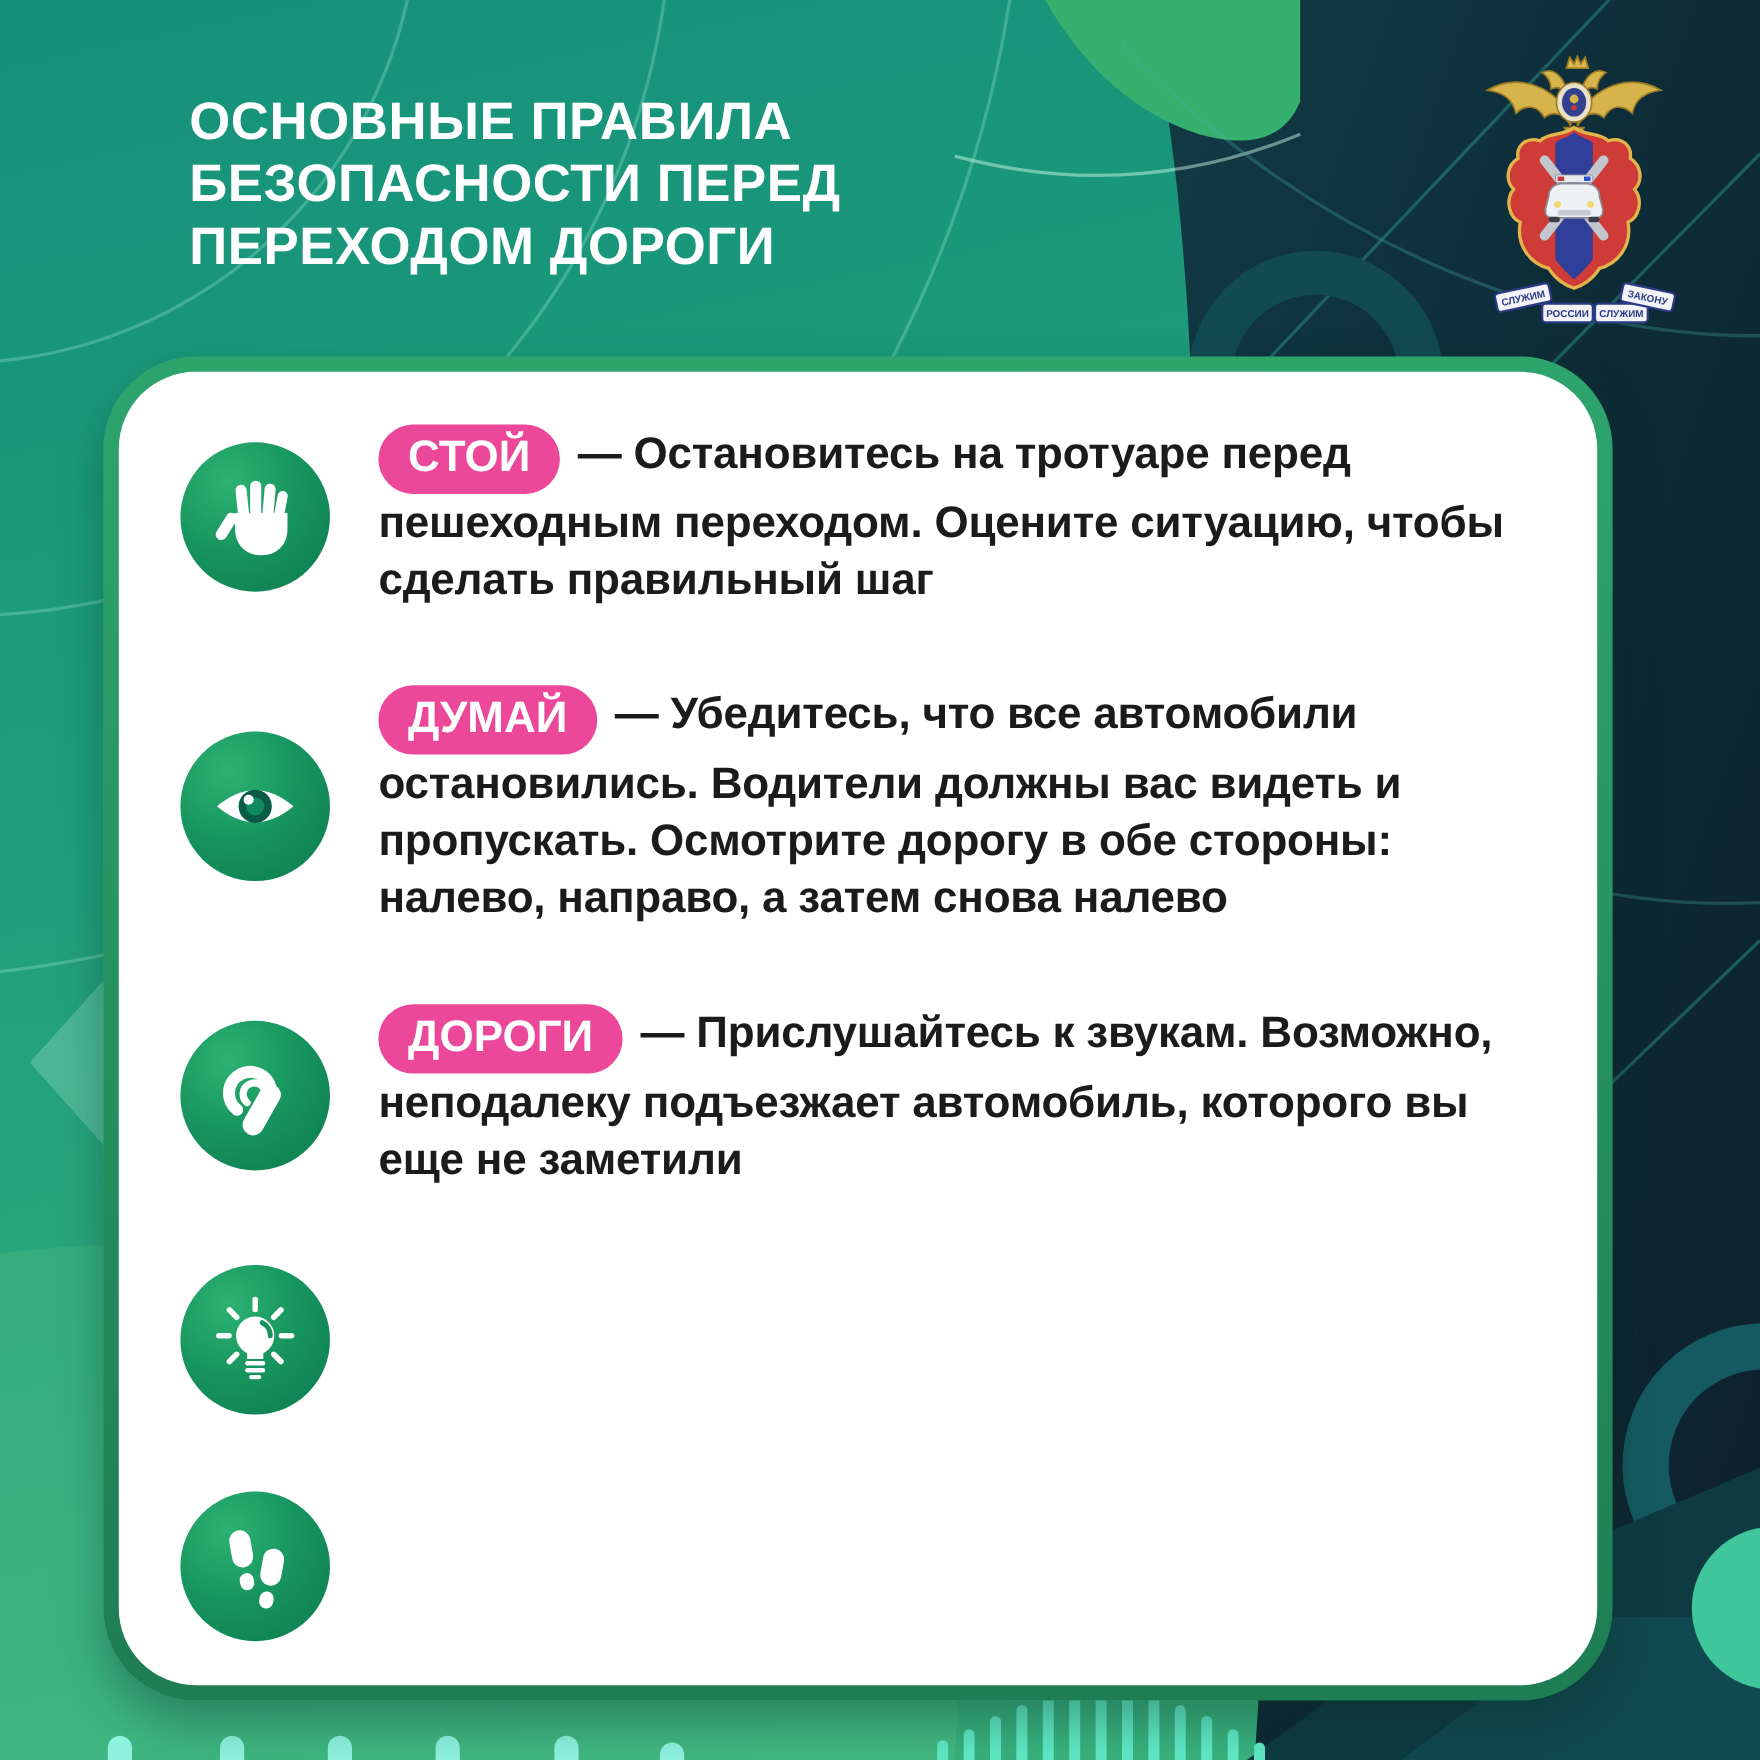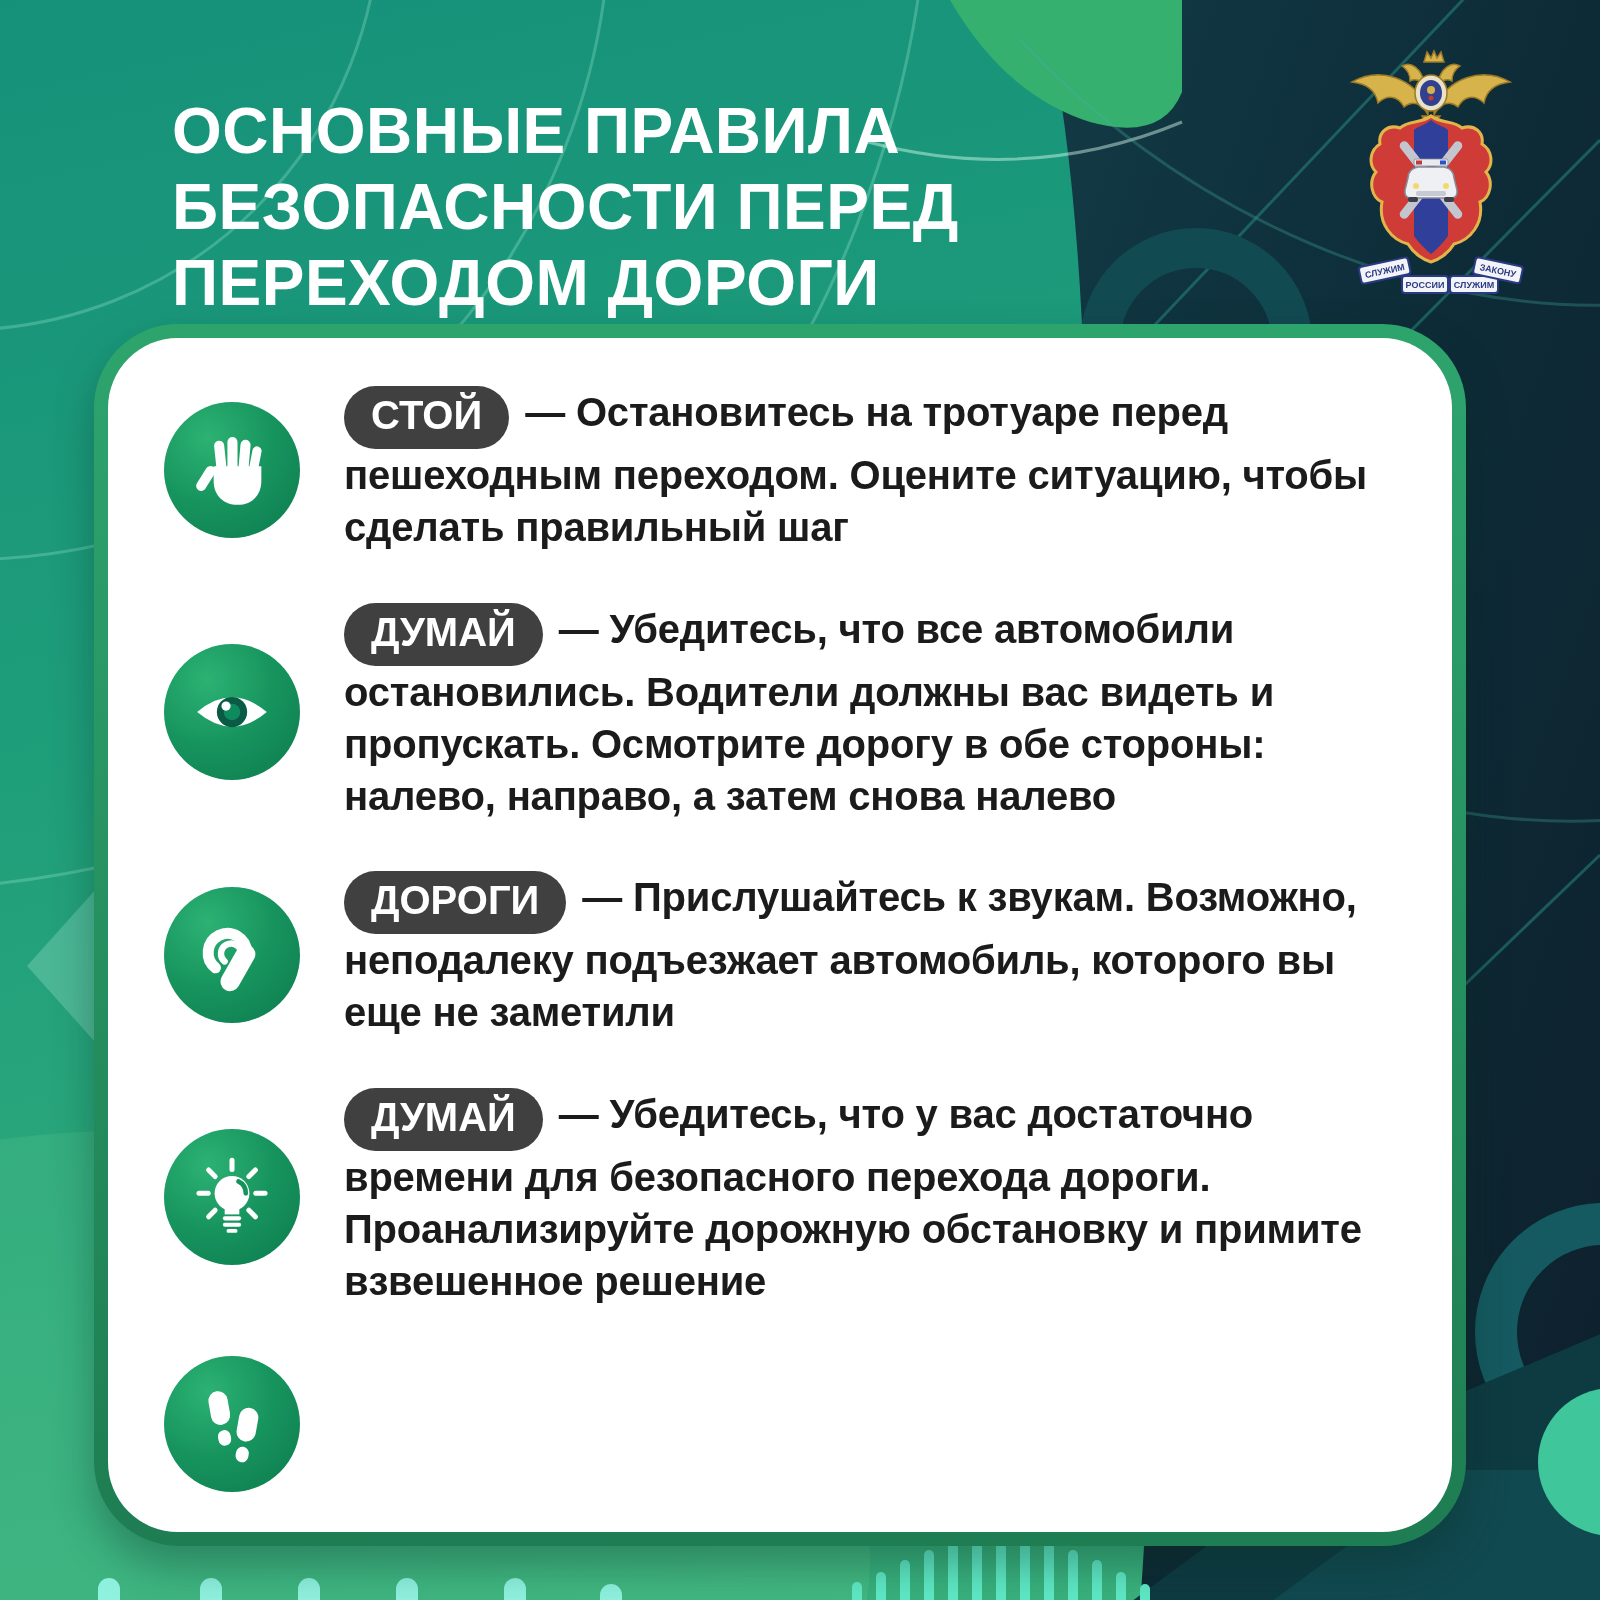--- a/index.html
+++ b/index.html
@@ -1,35 +1,35 @@
 <!DOCTYPE html>
 <html><head>
 <meta charset="utf-8">
 <style>
   html,body{margin:0;padding:0;}
   body{width:1600px;height:1600px;overflow:hidden;font-family:"Liberation Sans","DejaVu Sans",sans-serif;}
   .poster{position:relative;width:1600px;height:1600px;overflow:hidden;
     background:linear-gradient(168deg,#15917a 0%,#1f9e7a 40%,#2faa7c 72%,#3cb37e 100%);}
   .bg-svg{position:absolute;inset:0;z-index:0;}
   .title{position:absolute;left:172px;top:50px;width:830px;z-index:2;color:#ffffff;
-    font-size:64px;font-weight:700;line-height:1.19;text-transform:uppercase;letter-spacing:.5px;}
+    font-size:48px;font-weight:700;line-height:1.19;text-transform:uppercase;letter-spacing:.5px;}
   .emblem{position:absolute;left:1336px;top:30px;width:190px;height:272px;z-index:2;}
   .card{position:absolute;left:94px;top:324px;width:1372px;height:1222px;z-index:3;
     border-radius:84px;background:linear-gradient(180deg,#2ea46d,#1e7d52);
     box-shadow:0 20px 40px rgba(8,45,35,.35);}
   .card-inner{position:absolute;inset:14px;background:#ffffff;border-radius:70px;
     padding:48px 48px 40px 56px;box-sizing:border-box;display:flex;flex-direction:column;
     justify-content:space-between;overflow:hidden;}
   .rule{display:flex;align-items:center;gap:44px;}
   .rule-icon{flex:0 0 136px;width:136px;height:136px;border-radius:50%;
     background:radial-gradient(circle at 32% 26%,#2cb273 0%,#17945e 48%,#0c7a4e 100%);
     display:flex;align-items:center;justify-content:center;}
   .rule-icon svg{width:88px;height:88px;}
   .rule-text{margin:0;font-size:40px;font-weight:700;color:#1b1b1b;line-height:1.30;letter-spacing:-.2px;}
-  .badge{display:inline-block;background:#404040;color:#ffffff;border-radius:46px;
+  .badge{display:inline-block;background:#ec4899;color:#ffffff;border-radius:46px;
     padding:3px 27px 8px;margin-right:16px;vertical-align:-3px;letter-spacing:0;}
 </style>
 </head>
 <body>
 
 <div class="poster">
 
   <svg class="bg-svg" viewBox="0 0 1600 1600" width="1600" height="1600">
     <defs>
       <linearGradient id="dg" x1="0" y1="0" x2="1" y2="1">
@@ -216,21 +216,20 @@
               <line x1="48" y1="8" x2="48" y2="18"></line>
               <line x1="22.5" y1="18.5" x2="29.6" y2="25.6"></line>
               <line x1="73.5" y1="18.5" x2="66.4" y2="25.6"></line>
               <line x1="12" y1="44" x2="22" y2="44"></line>
               <line x1="74" y1="44" x2="84" y2="44"></line>
               <line x1="22.5" y1="69.5" x2="29.6" y2="62.4"></line>
               <line x1="73.5" y1="69.5" x2="66.4" y2="62.4"></line>
             </g>
           </svg>
         </div>
-        <p class="rule-text"><span class="badge">ДУМАЙ</span><span>— Убедитесь, что у вас достаточно времени для безопасного перехода дороги. Проанализируйте дорожную обстановку и примите взвешенное решение</span></p>
       </div>
 
       <div class="rule">
         <div class="rule-icon">
           <svg viewBox="0 0 96 96">
             <g fill="#ffffff" transform="rotate(-10 36 44)">
               <rect x="26" y="12" width="21" height="37" rx="10.5"></rect>
               <rect x="29.5" y="55" width="14" height="17" rx="7"></rect>
             </g>
             <g fill="#ffffff" transform="rotate(10 62 62)">

